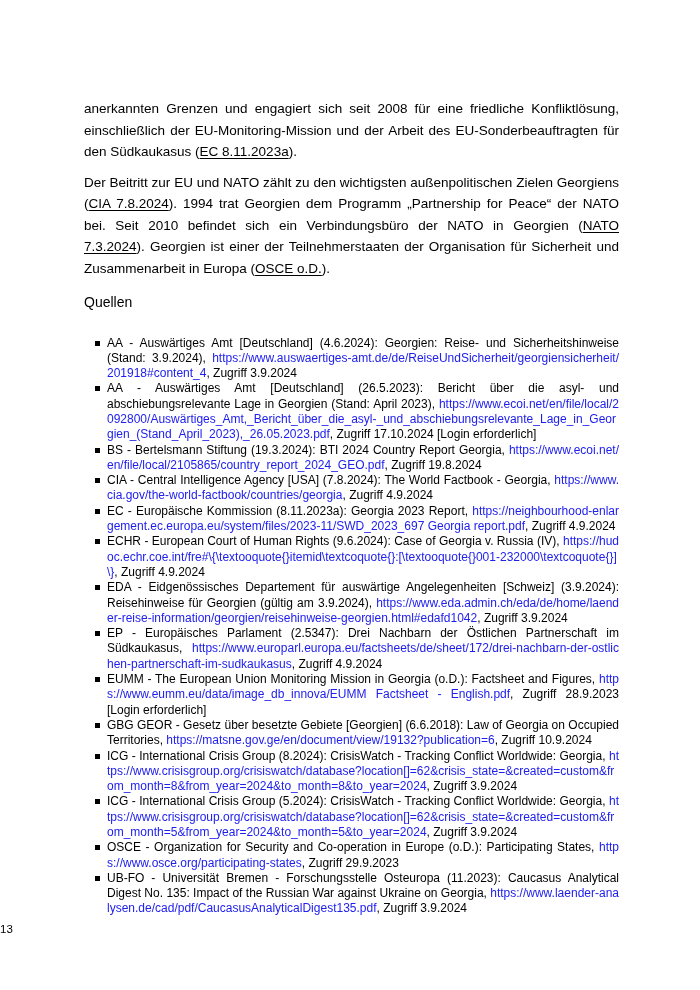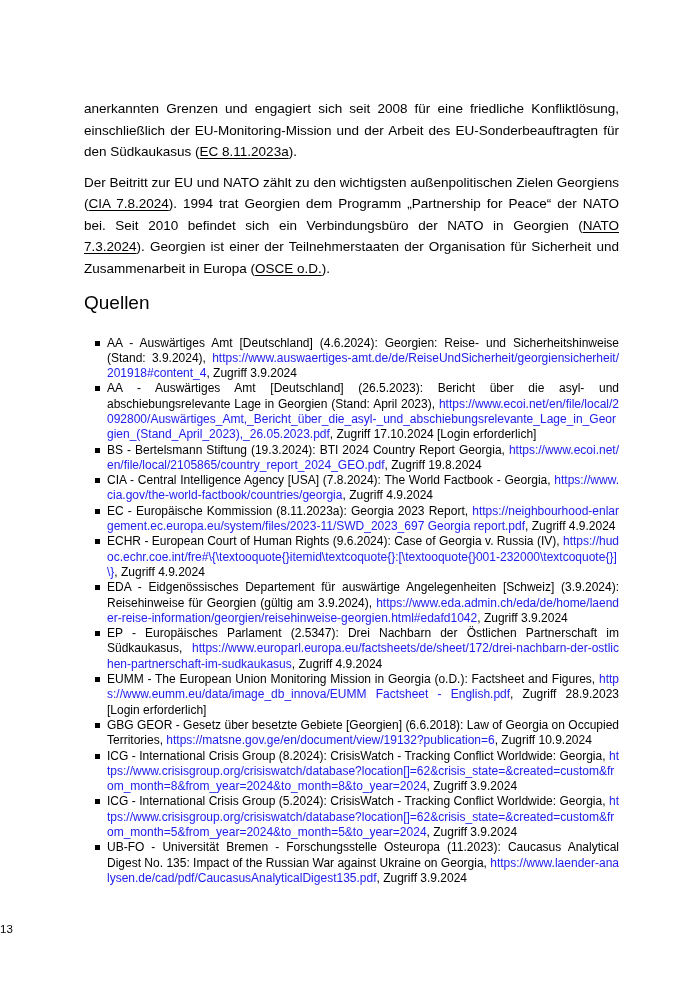--- a/index.html
+++ b/index.html
@@ -28,21 +28,21 @@
     line-height: 21.5px;
     text-align: justify;
     margin: 0 0 9px 0;
   }
   .iref {
     text-decoration: underline;
     text-underline-offset: 2px;
     cursor: pointer;
   }
   .quellen {
-    font-size: 19px;
+    font-size: 14px;
     line-height: 21.5px;
     margin: 13px 0 0 0;
   }
   .refs {
     list-style: none;
     margin: 22px 0 0 0;
     padding: 0;
     font-size: 12px;
     line-height: 15.3px;
   }
@@ -91,17 +91,18 @@
         <li><span>BS - Bertelsmann Stiftung (19.3.2024): BTI 2024 Country Report Georgia, </span><a class="url">https://www.ecoi.net/en/file/local/2105865/country_report_2024_GEO.pdf</a><span>, Zugriff 19.8.2024</span></li>
         <li><span>CIA - Central Intelligence Agency [USA] (7.8.2024): The World Factbook - Georgia, </span><a class="url">https://www.cia.gov/the-world-factbook/countries/georgia</a><span>, Zugriff 4.9.2024</span></li>
         <li><span>EC - Europäische Kommission (8.11.2023a): Georgia 2023 Report, </span><a class="url">https://neighbourhood-enlargement.ec.europa.eu/system/files/2023-11/SWD_2023_697 Georgia report.pdf</a><span>, Zugriff 4.9.2024</span></li>
         <li><span>ECHR - European Court of Human Rights (9.6.2024): Case of Georgia v. Russia (IV), </span><a class="url">https://hudoc.echr.coe.int/fre#\{\textooquote{}itemid\textcoquote{}:[\textooquote{}001-232000\textcoquote{}]\}</a><span>, Zugriff 4.9.2024</span></li>
         <li><span>EDA - Eidgenössisches Departement für auswärtige Angelegenheiten [Schweiz] (3.9.2024): Reisehinweise für Georgien (gültig am 3.9.2024), </span><a class="url">https://www.eda.admin.ch/eda/de/home/laender-reise-information/georgien/reisehinweise-georgien.html#edafd1042</a><span>, Zugriff 3.9.2024</span></li>
         <li><span>EP - Europäisches Parlament (2.5347): Drei Nachbarn der Östlichen Partnerschaft im Südkaukasus, </span><a class="url">https://www.europarl.europa.eu/factsheets/de/sheet/172/drei-nachbarn-der-ostlichen-partnerschaft-im-sudkaukasus</a><span>, Zugriff 4.9.2024</span></li>
         <li><span>EUMM - The European Union Monitoring Mission in Georgia (o.D.): Factsheet and Figures, </span><a class="url">https://www.eumm.eu/data/image_db_innova/EUMM Factsheet - English.pdf</a><span>, Zugriff 28.9.2023 [Login erforderlich]</span></li>
         <li><span>GBG GEOR - Gesetz über besetzte Gebiete [Georgien] (6.6.2018): Law of Georgia on Occupied Territories, </span><a class="url">https://matsne.gov.ge/en/document/view/19132?publication=6</a><span>, Zugriff 10.9.2024</span></li>
         <li><span>ICG - International Crisis Group (8.2024): CrisisWatch - Tracking Conflict Worldwide: Georgia, </span><a class="url">https://www.crisisgroup.org/crisiswatch/database?location[]=62&amp;crisis_state=&amp;created=custom&amp;from_month=8&amp;from_year=2024&amp;to_month=8&amp;to_year=2024</a><span>, Zugriff 3.9.2024</span></li>
         <li><span>ICG - International Crisis Group (5.2024): CrisisWatch - Tracking Conflict Worldwide: Georgia, </span><a class="url">https://www.crisisgroup.org/crisiswatch/database?location[]=62&amp;crisis_state=&amp;created=custom&amp;from_month=5&amp;from_year=2024&amp;to_month=5&amp;to_year=2024</a><span>, Zugriff 3.9.2024</span></li>
+        <li><span>OSCE - Organization for Security and Co-operation in Europe (o.D.): Participating States, </span><a class="url">https://www.osce.org/participating-states</a><span>, Zugriff 29.9.2023</span></li>
         <li><span>UB-FO - Universität Bremen - Forschungsstelle Osteuropa (11.2023): Caucasus Analytical Digest No. 135: Impact of the Russian War against Ukraine on Georgia, </span><a class="url">https://www.laender-analysen.de/cad/pdf/CaucasusAnalyticalDigest135.pdf</a><span>, Zugriff 3.9.2024</span></li>
       </ul>
   </div>
   <div class="page-number">13</div>
 </div>
 
 </body></html>

